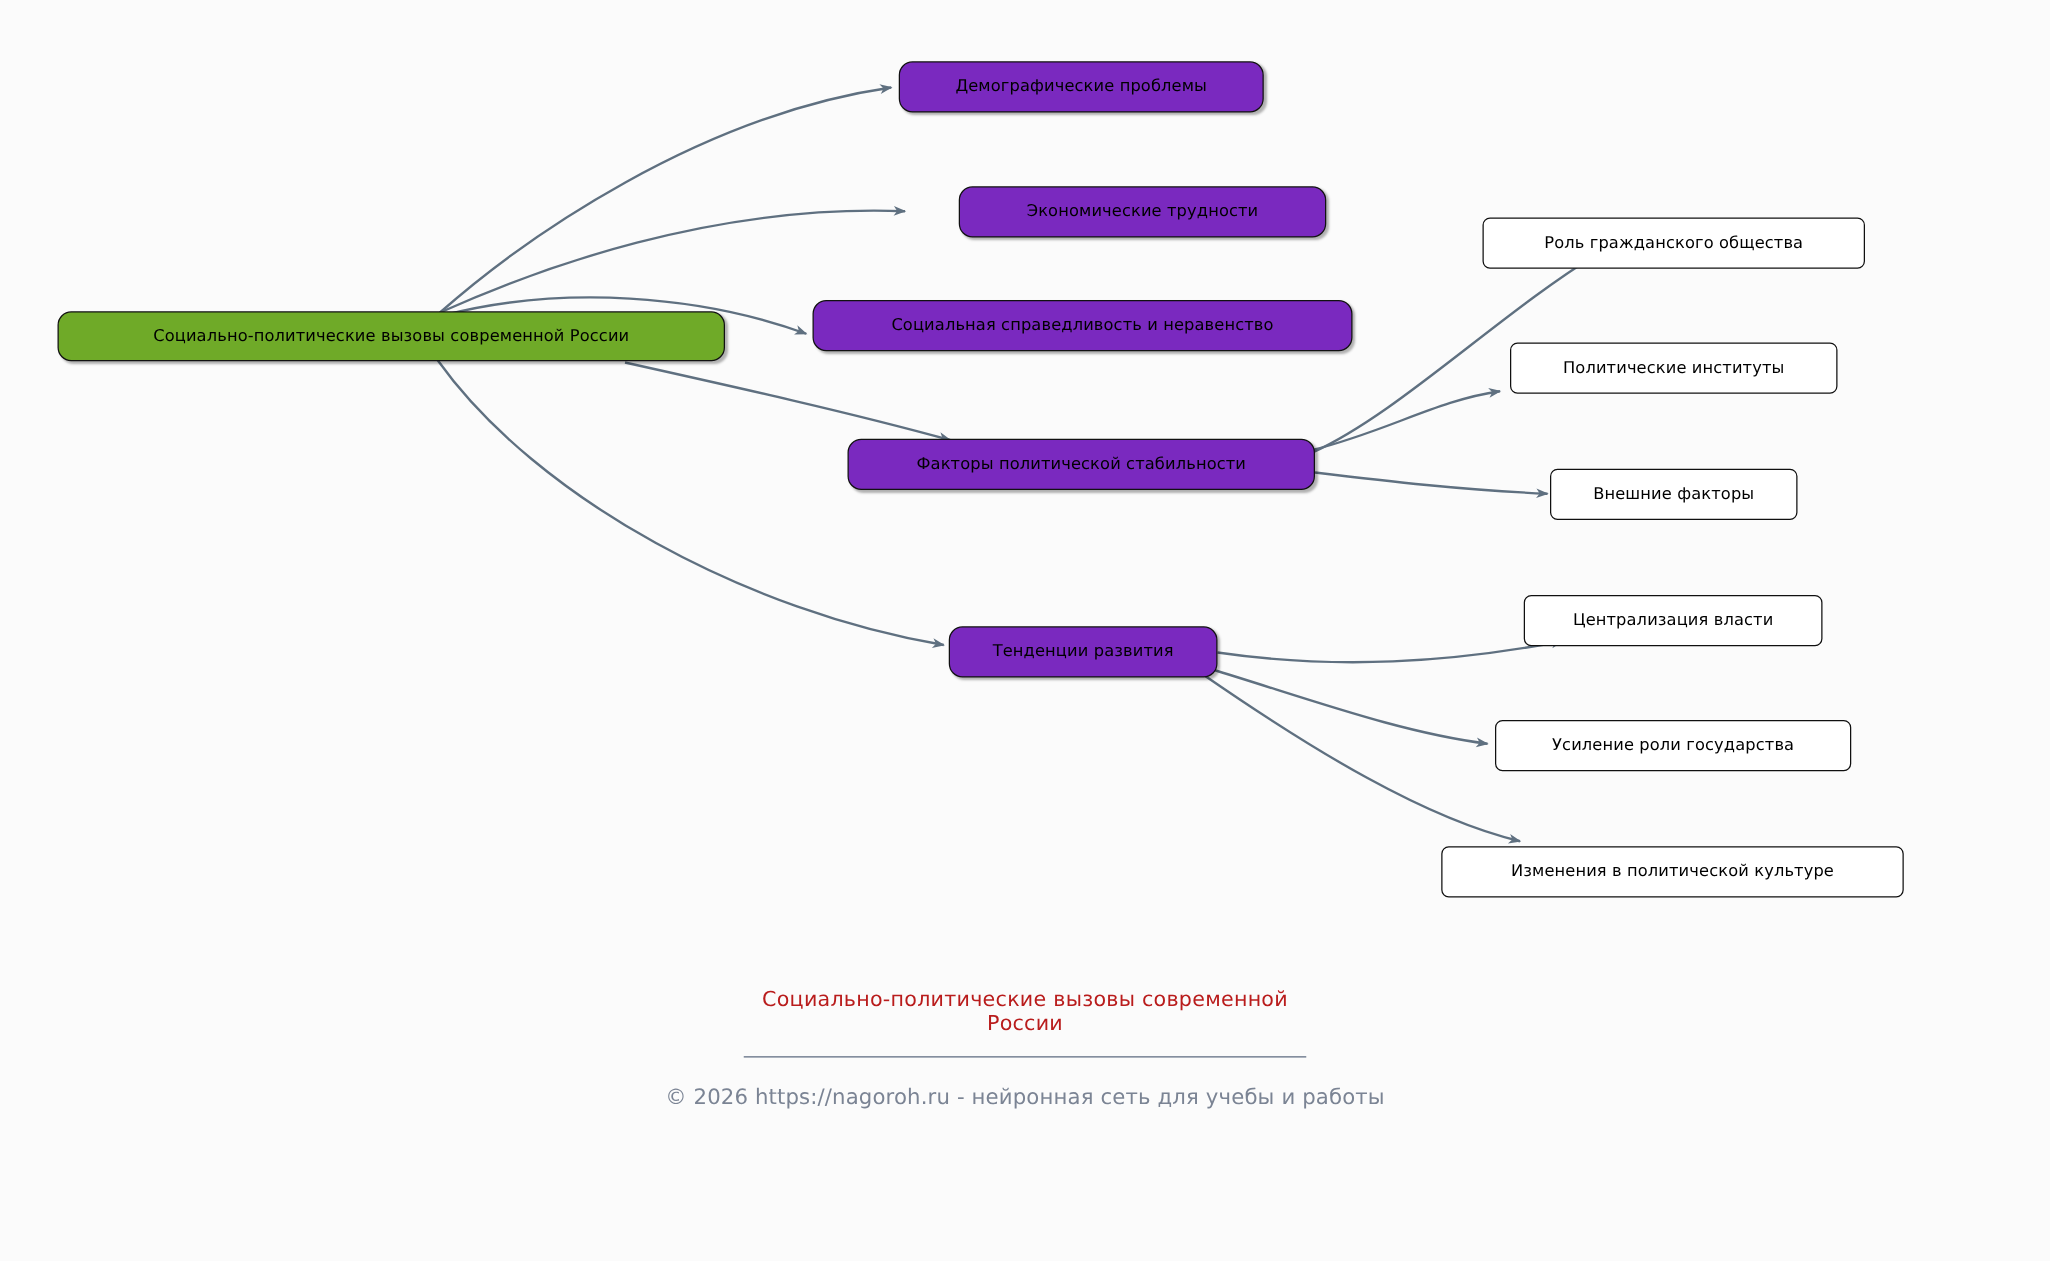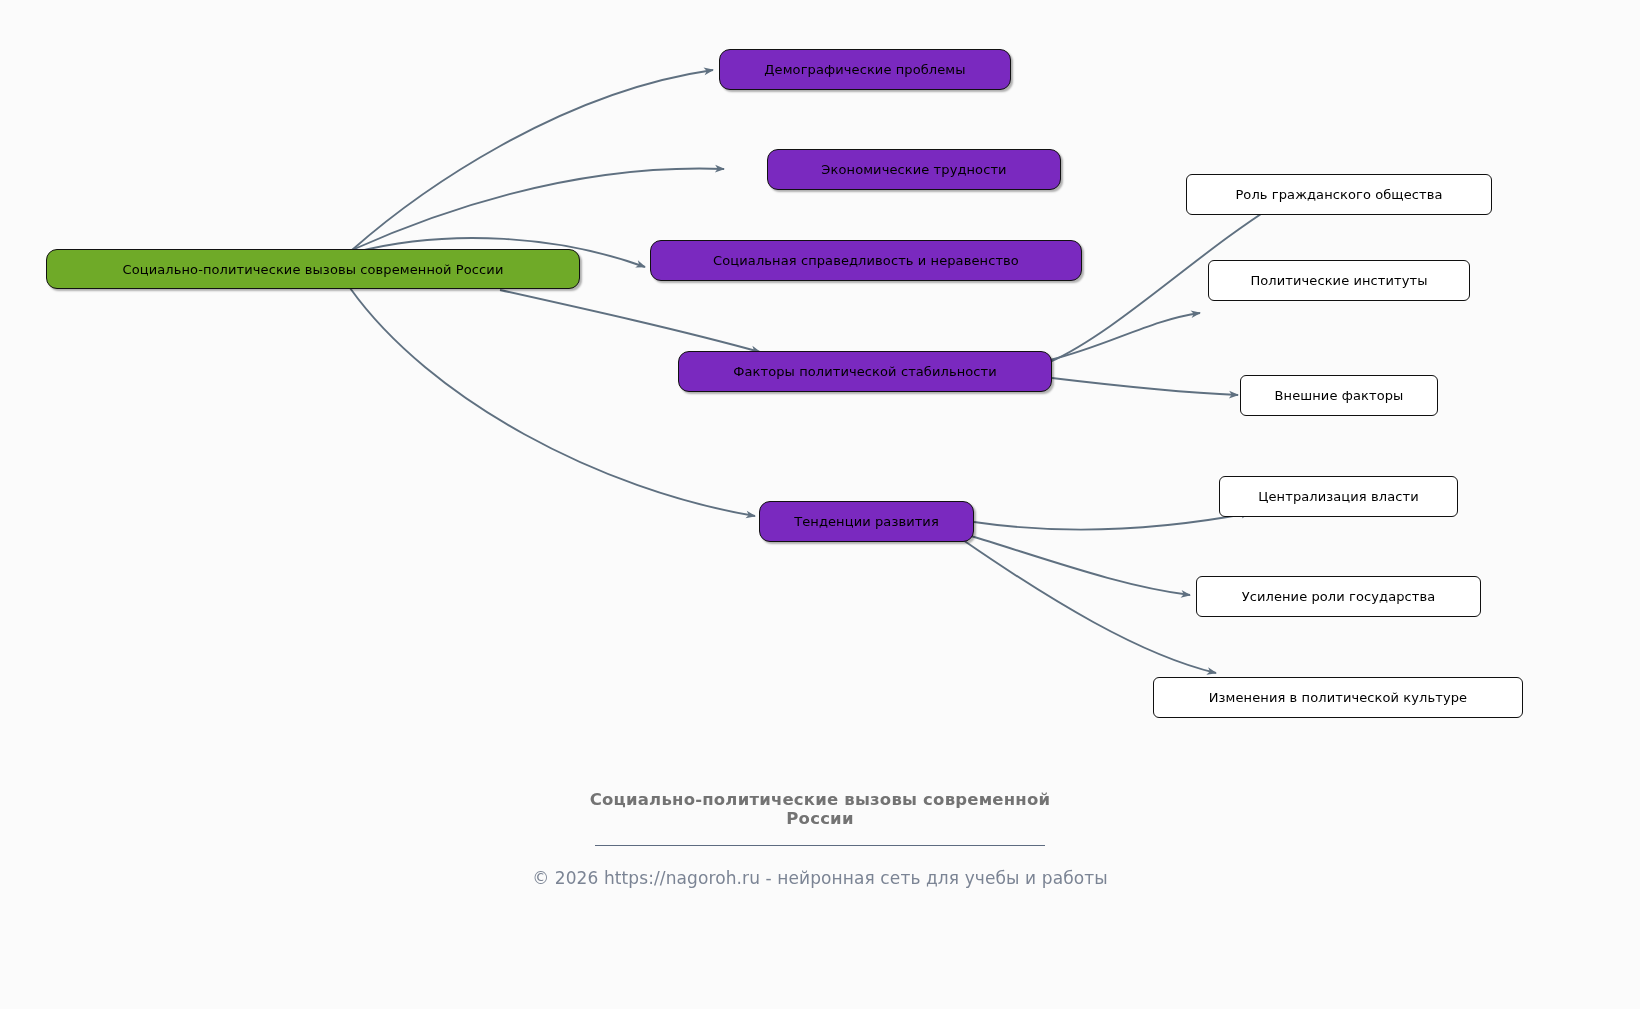--- a/index.html
+++ b/index.html
@@ -68,22 +68,22 @@
   
   .footer {
     position: absolute;
     left: 0;
     top: 790px;
     width: 1640px;
     text-align: center;
   }
   .footer-title {
     font-size: 16.5px;
-    font-weight: bold;
-    color: #737373;
+    font-weight: normal;
+    color: #b91c1c;
     line-height: 1.17;
     letter-spacing: 0.2px;
   }
   .footer-divider {
     width: 450px;
     height: 0;
     margin: 16px auto 0 auto;
     border-top: 1.5px solid #5d6b80;
   }
   .footer-copyright {
@@ -144,21 +144,21 @@
   </div>
 
   <div class="node node-branch" style="left:759px; top:501px; width:215px; height:41px;">
     <span>Тенденции развития</span>
   </div>
 
   <div class="node node-leaf" style="left:1186px; top:174px; width:306px; height:41px;">
     <span>Роль гражданского общества</span>
   </div>
 
-  <div class="node node-leaf" style="left:1208px; top:260px; width:262px; height:41px;">
+  <div class="node node-leaf" style="left:1208px; top:274px; width:262px; height:41px;">
     <span>Политические институты</span>
   </div>
 
   <div class="node node-leaf" style="left:1240px; top:375px; width:198px; height:41px;">
     <span>Внешние факторы</span>
   </div>
 
   <div class="node node-leaf" style="left:1219px; top:476px; width:239px; height:41px;">
     <span>Централизация власти</span>
   </div>

